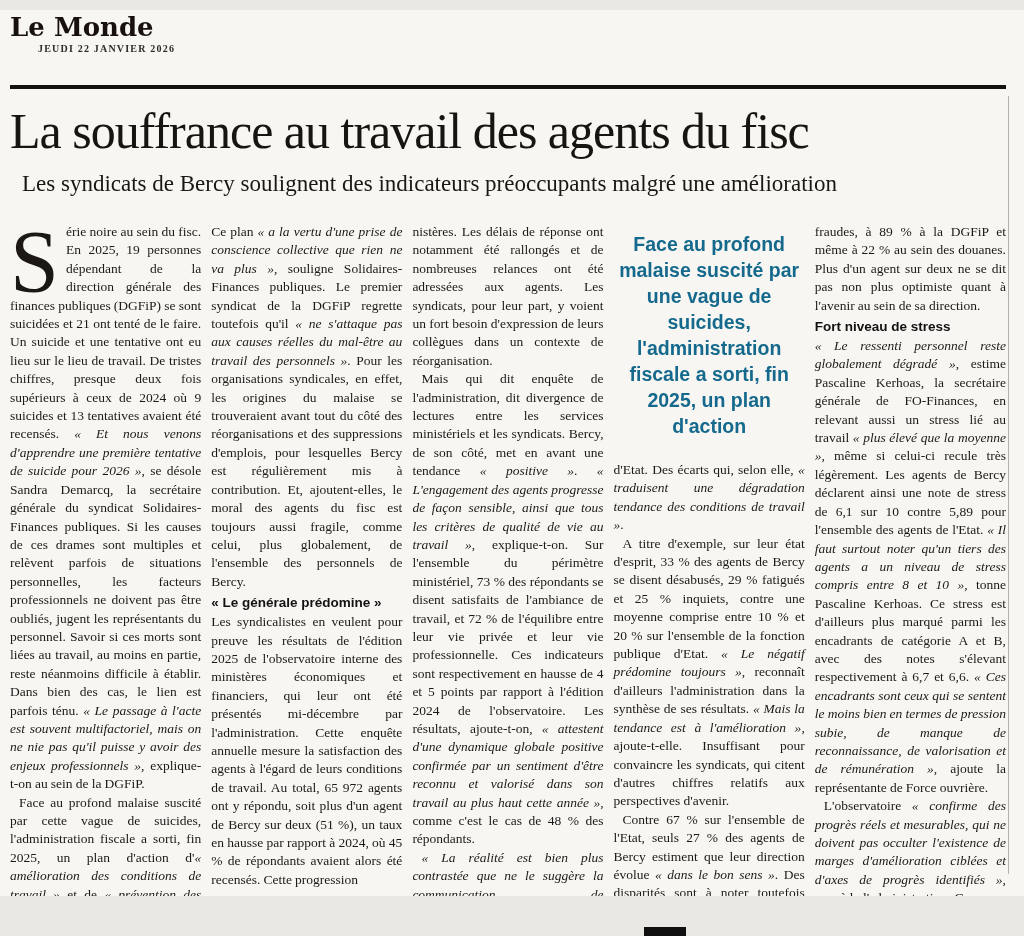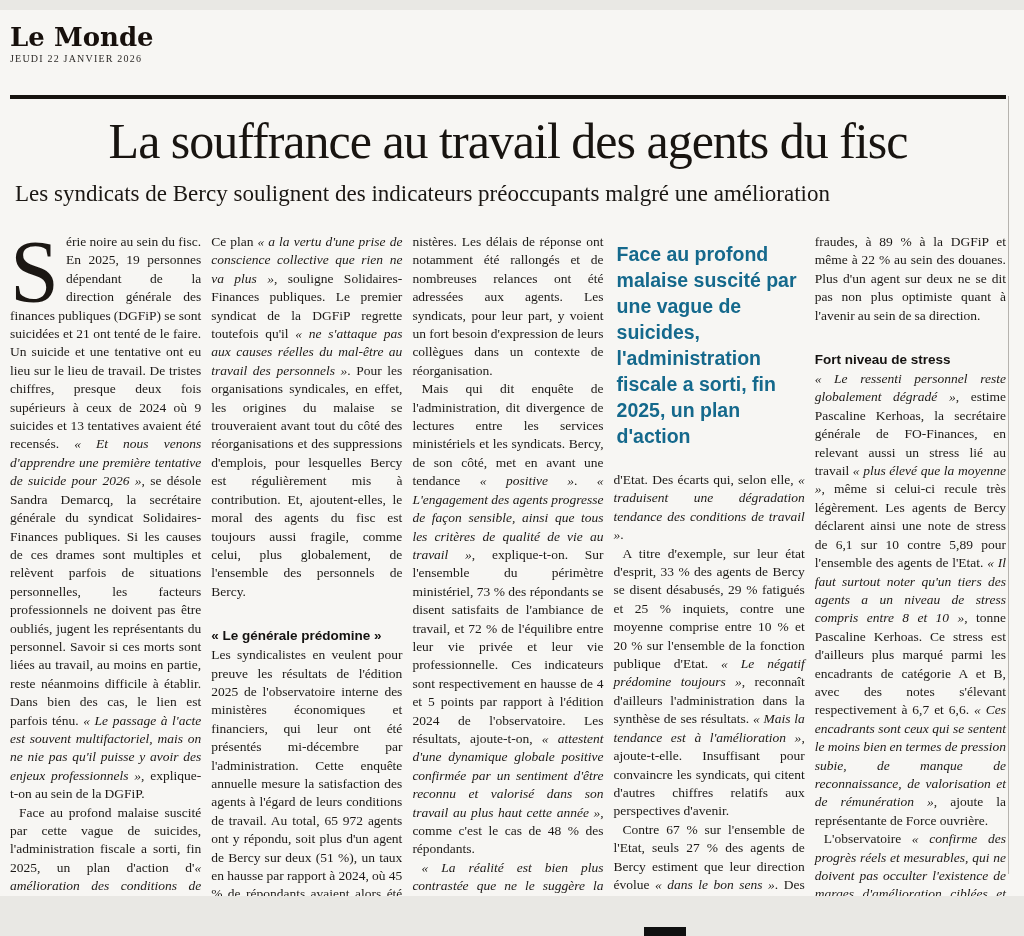--- a/index.html
+++ b/index.html
@@ -6,55 +6,55 @@
   body{
     width:1024px;height:936px;position:relative;overflow:hidden;
     background:#f7f6f3;color:#1c1916;
     font-family:"Liberation Serif", serif;
   }
   .top-strip{position:absolute;top:0;left:0;width:1024px;height:10px;background:#e9e8e4;}
   .bottom-strip{position:absolute;left:0;bottom:0;width:1024px;height:40px;background:#e9e8e4;}
   .black-chip{position:absolute;left:644px;bottom:0;width:42px;height:9px;background:#101010;}
   .right-rule{position:absolute;top:96px;left:1008px;width:1px;height:778px;background:#b6b3ae;}
   .page{position:absolute;top:10px;left:10px;width:996px;}
-  .masthead{padding-top:12px;}
+  .masthead{padding-top:2px;}
   .logo{
     font-family:"DejaVu Serif", serif;font-weight:bold;font-size:26px;line-height:30px;
     color:#17100c;letter-spacing:0px;
   }
   .dateline{
-    font-size:10px;font-weight:normal;letter-spacing:1.2px;color:#2e2b28;margin-top:1px;
+    font-size:10px;font-weight:bold;letter-spacing:1.2px;color:#2e2b28;margin-top:1px;margin-left:28px;
   }
   .head-rule{height:4px;background:#16130f;margin-top:31px;}
   h1.headline{
     font-size:50px;font-weight:normal;margin:13px 0 0;letter-spacing:-1px;
-    color:#181410;white-space:nowrap;line-height:58px;text-align:center;
+    color:#181410;white-space:nowrap;line-height:58px;
   }
   h2.standfirst{
-    font-size:23px;font-weight:normal;margin:9px 5px 0;color:#1b1713;line-height:30px;
+    font-size:23px;font-weight:normal;margin:9px 12px 0;color:#1b1713;line-height:30px;
   }
   .columns{display:flex;gap:10px;margin-top:24px;align-items:flex-start;}
   .col{width:191.2px;flex:0 0 auto;}
   p.body{
     font-size:13.5px;line-height:18.4px;text-align:justify;margin:0;
     hyphens:auto;-webkit-hyphens:auto;word-spacing:-0.2px;
   }
   p.body + p.body{text-indent:9px;}
   .it{font-style:italic;}
   .dropcap{
     float:left;font-size:88px;line-height:68px;padding:5px 7px 0 0;color:#1b1713;
     font-style:normal;
   }
   h3.subhead{
     font-family:"Liberation Sans", sans-serif;font-size:13.5px;font-weight:bold;
-    margin:27px 0 3px;color:#141210;
+    margin:4px 0 3px;color:#141210;
   }
   .pullquote{
     font-family:"Liberation Sans", sans-serif;font-weight:bold;
-    font-size:19.5px;line-height:26px;
+    font-size:19.5px;line-height:26px;text-align:center;
     padding:8px 3px 22px;
   }
 </style>
 </head>
 <body>
 
 <div class="top-strip"></div>
 <div class="right-rule"></div>
 
 <div class="page">

